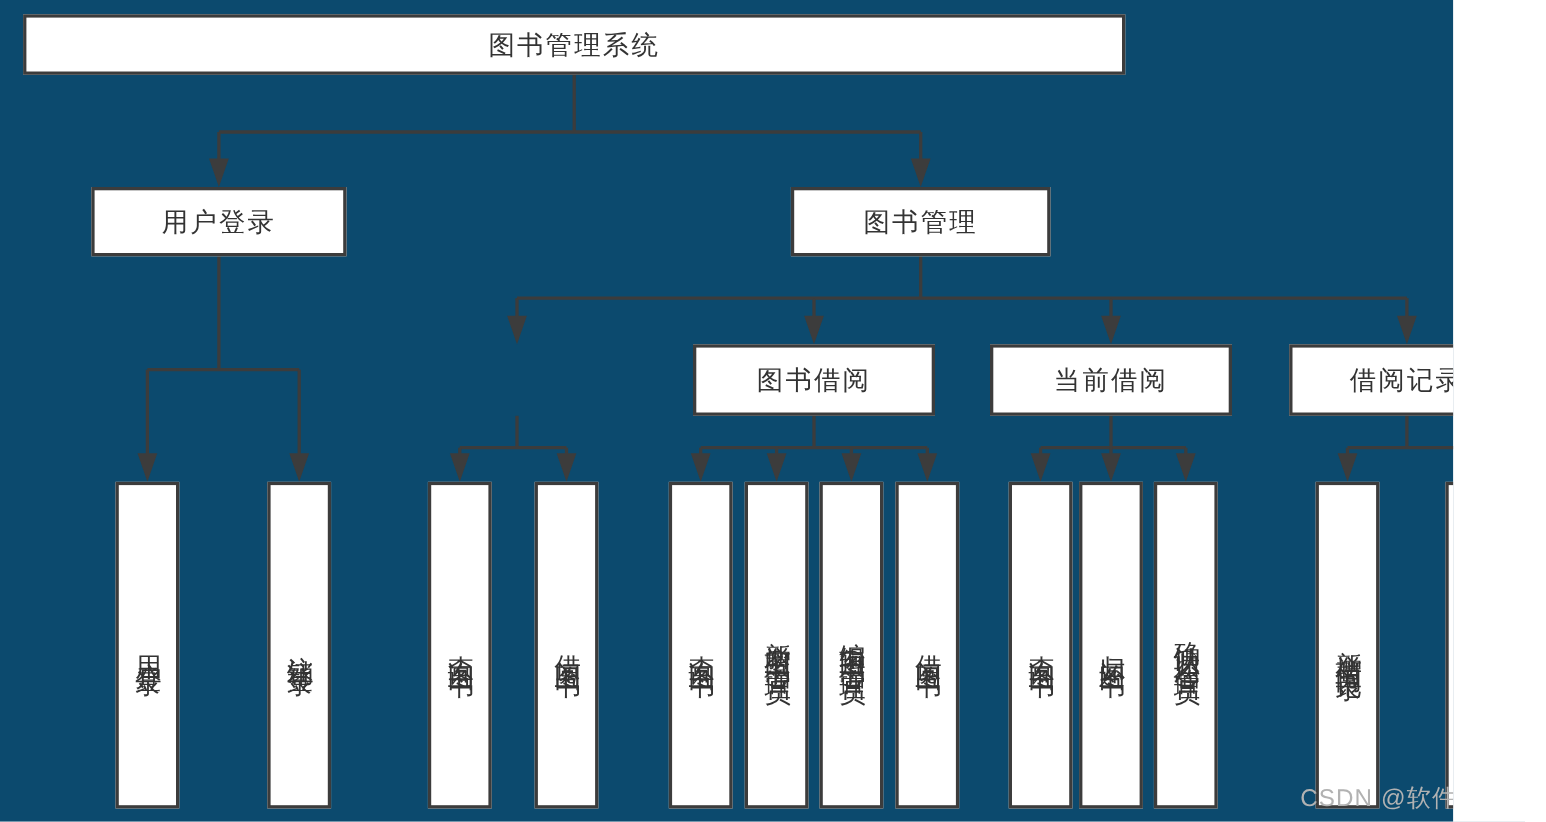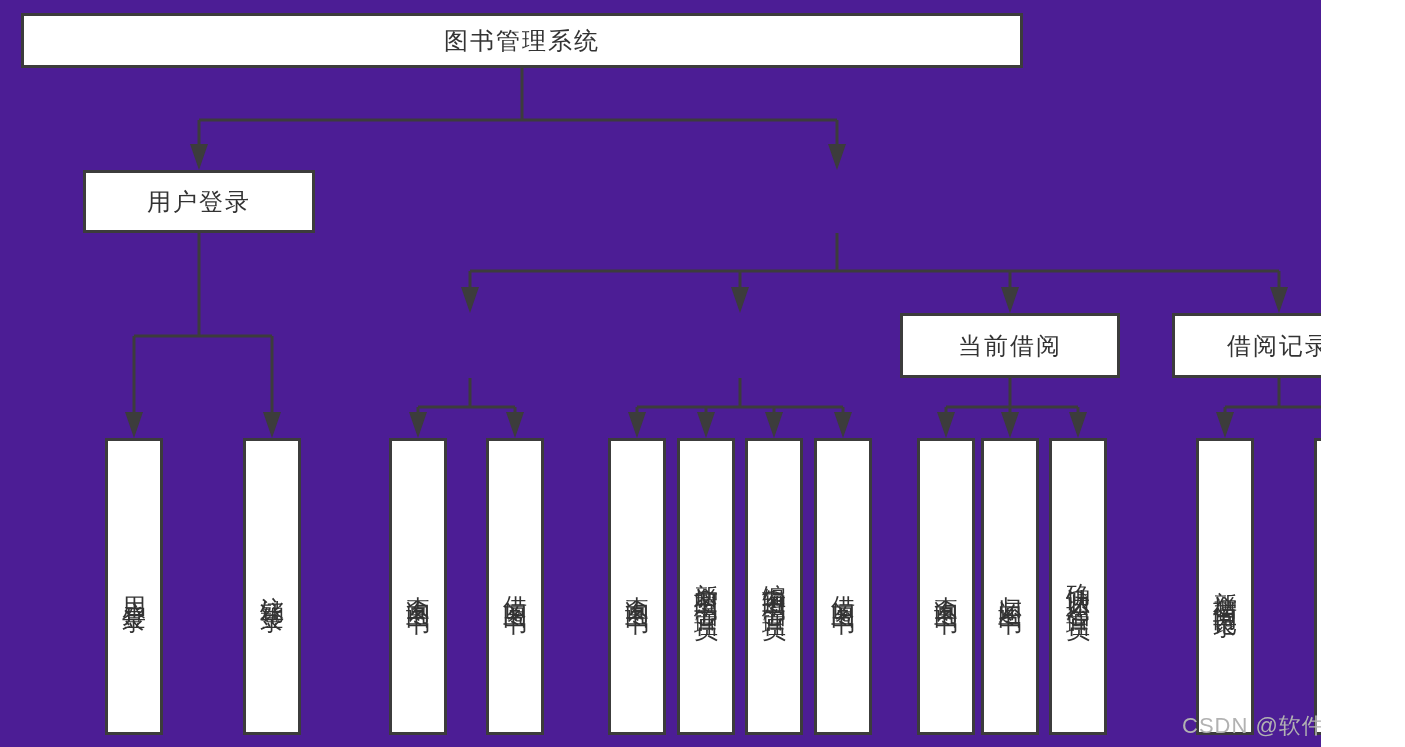--- a/index.html
+++ b/index.html
@@ -1,19 +1,19 @@
 <!DOCTYPE html>
 <html><head>
 <meta charset="utf-8">
 <style>
   html,body{margin:0;padding:0;background:#fff;}
   .stage{
     position:relative;
     width:1321px;height:747px;
-    background:#4c1d95;
+    background:#0c4a6e;
     overflow:hidden;
     font-family:"Liberation Sans","DejaVu Sans",sans-serif;
   }
   .wires{position:absolute;left:0;top:0;width:1405px;height:747px;}
   .box{
     position:absolute;
     box-sizing:border-box;
     border:3px solid #3c3c3c;
     background:#ffffff;
     display:flex;align-items:center;justify-content:center;
@@ -123,21 +123,27 @@
     </g>
   </svg>
 
   <div class="box" style="left:21px;top:13px;width:1002px;height:55px">
     <span class="hlabel">图书管理系统</span>
   </div>
 
   <div class="box" style="left:83px;top:170px;width:232px;height:63px">
     <span class="hlabel">用户登录</span>
   </div>
+  <div class="box" style="left:719px;top:170px;width:236px;height:63px">
+    <span class="hlabel">图书管理</span>
+  </div>
 
+  <div class="box" style="left:630px;top:313px;width:220px;height:65px">
+    <span class="hlabel">图书借阅</span>
+  </div>
   <div class="box" style="left:1172px;top:313px;width:214px;height:65px">
     <span class="hlabel">借阅记录</span>
   </div>
   <div class="box" style="left:900px;top:313px;width:220px;height:65px">
     <span class="hlabel">当前借阅</span>
   </div>
 
   <div class="box leaf" style="left:105px;top:438px;width:58px;height:297px">
     <span class="vlabel">用户登录</span>
   </div>

